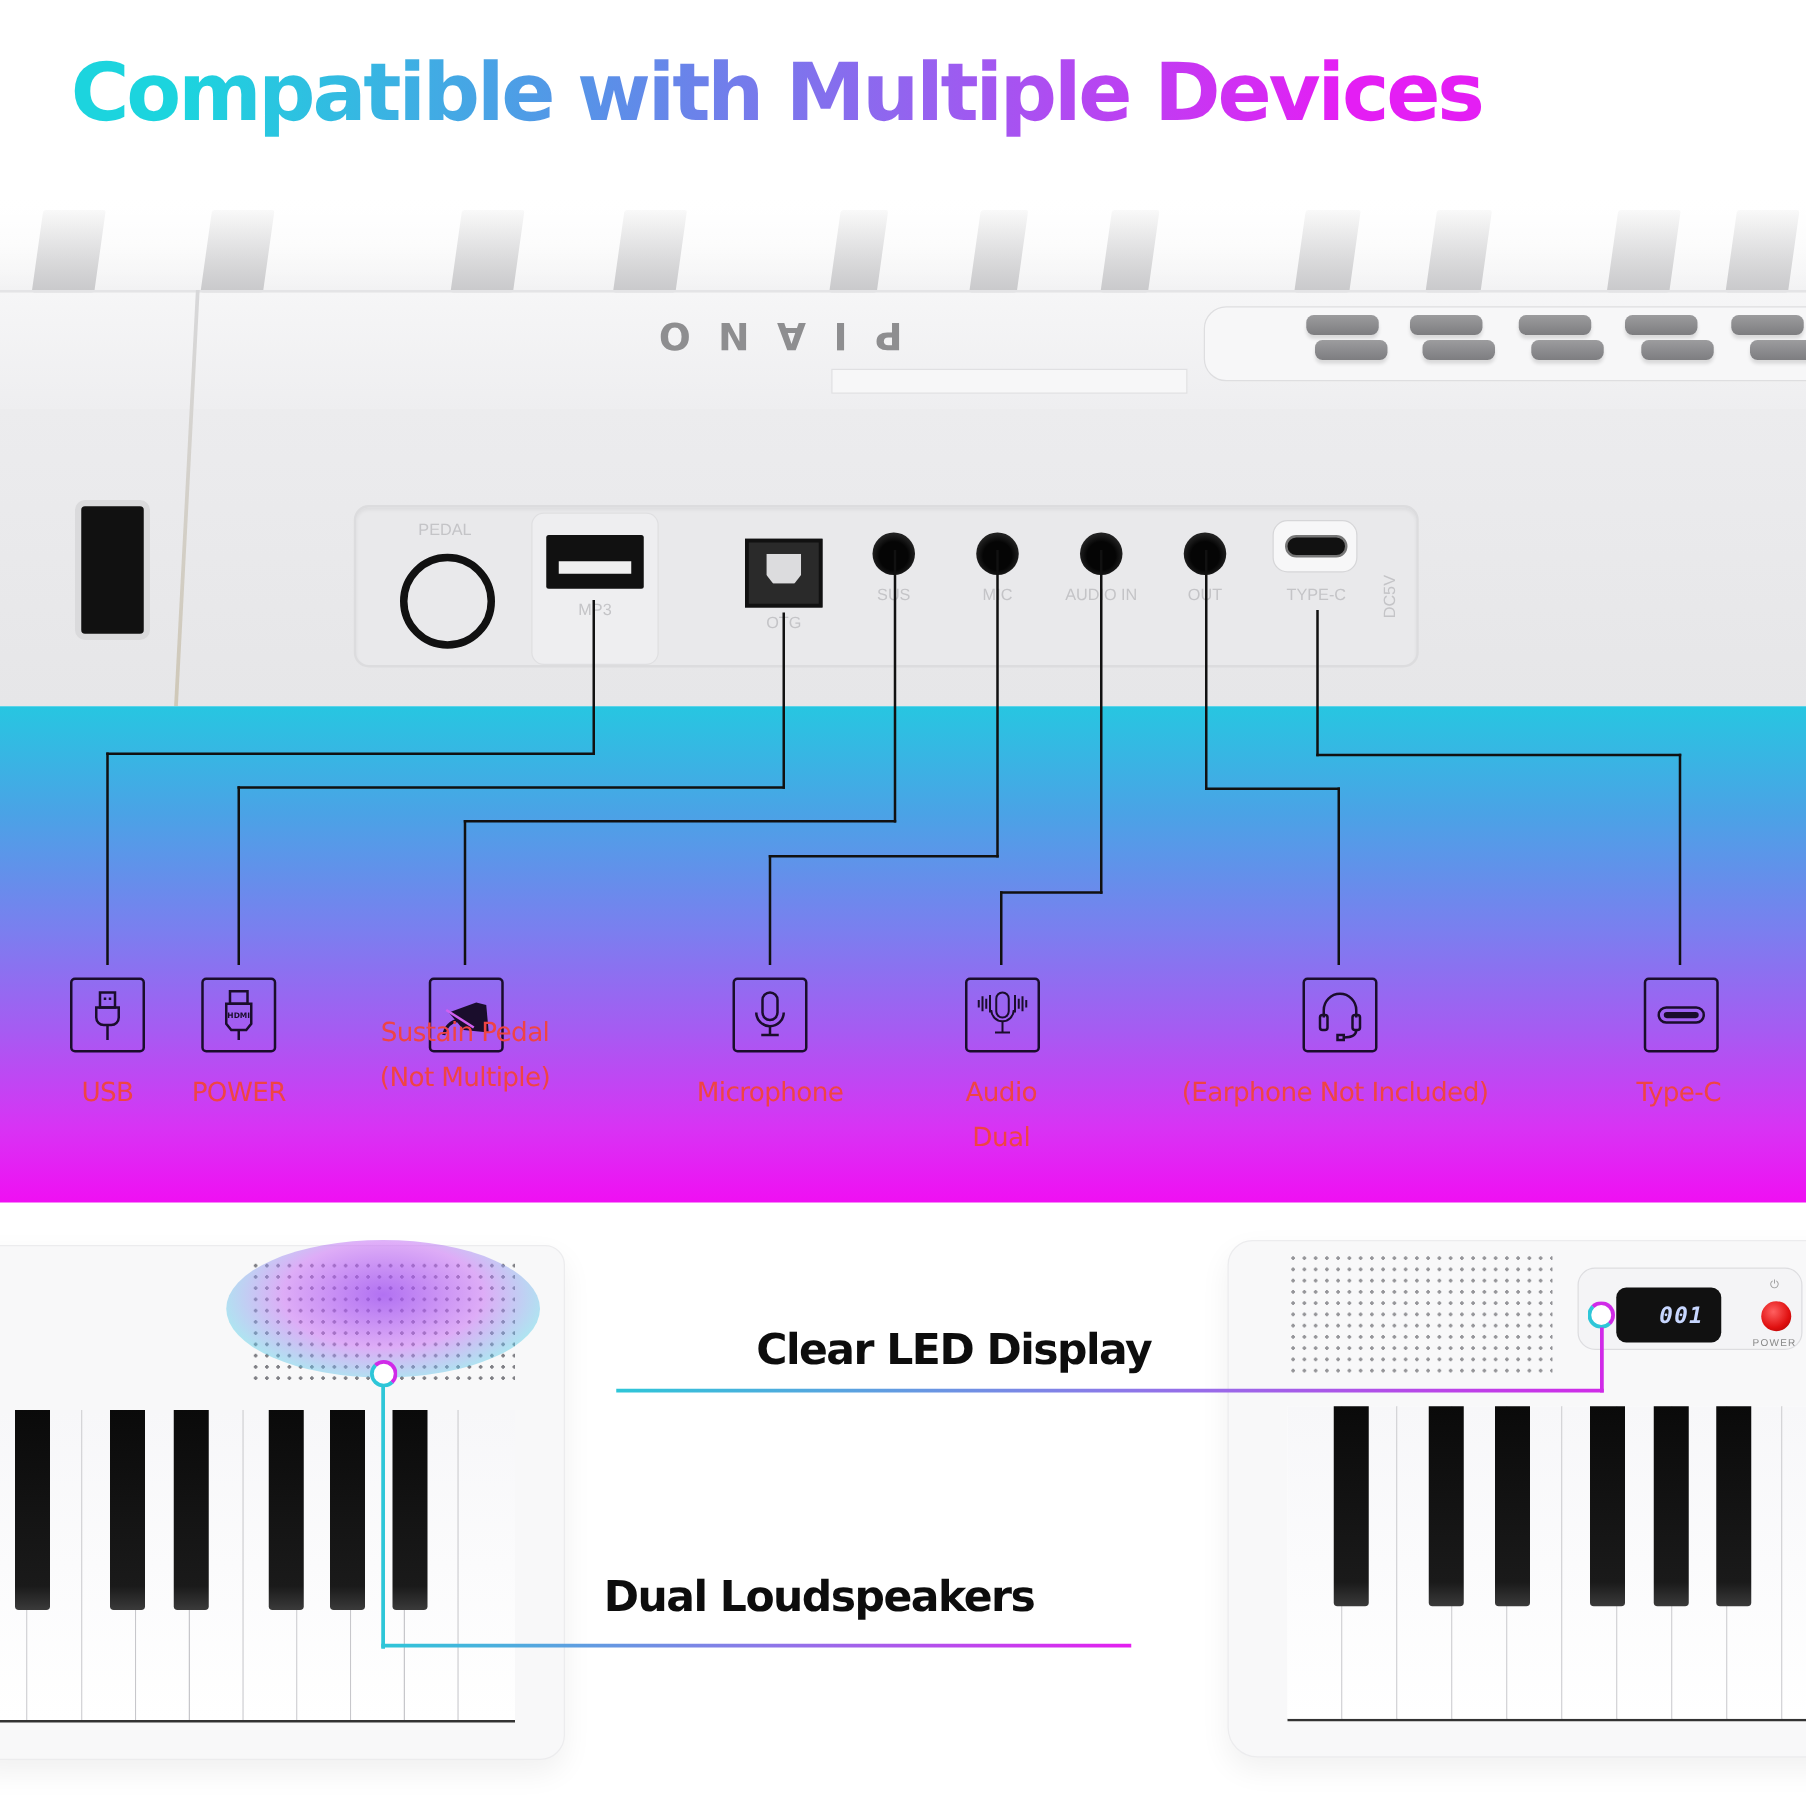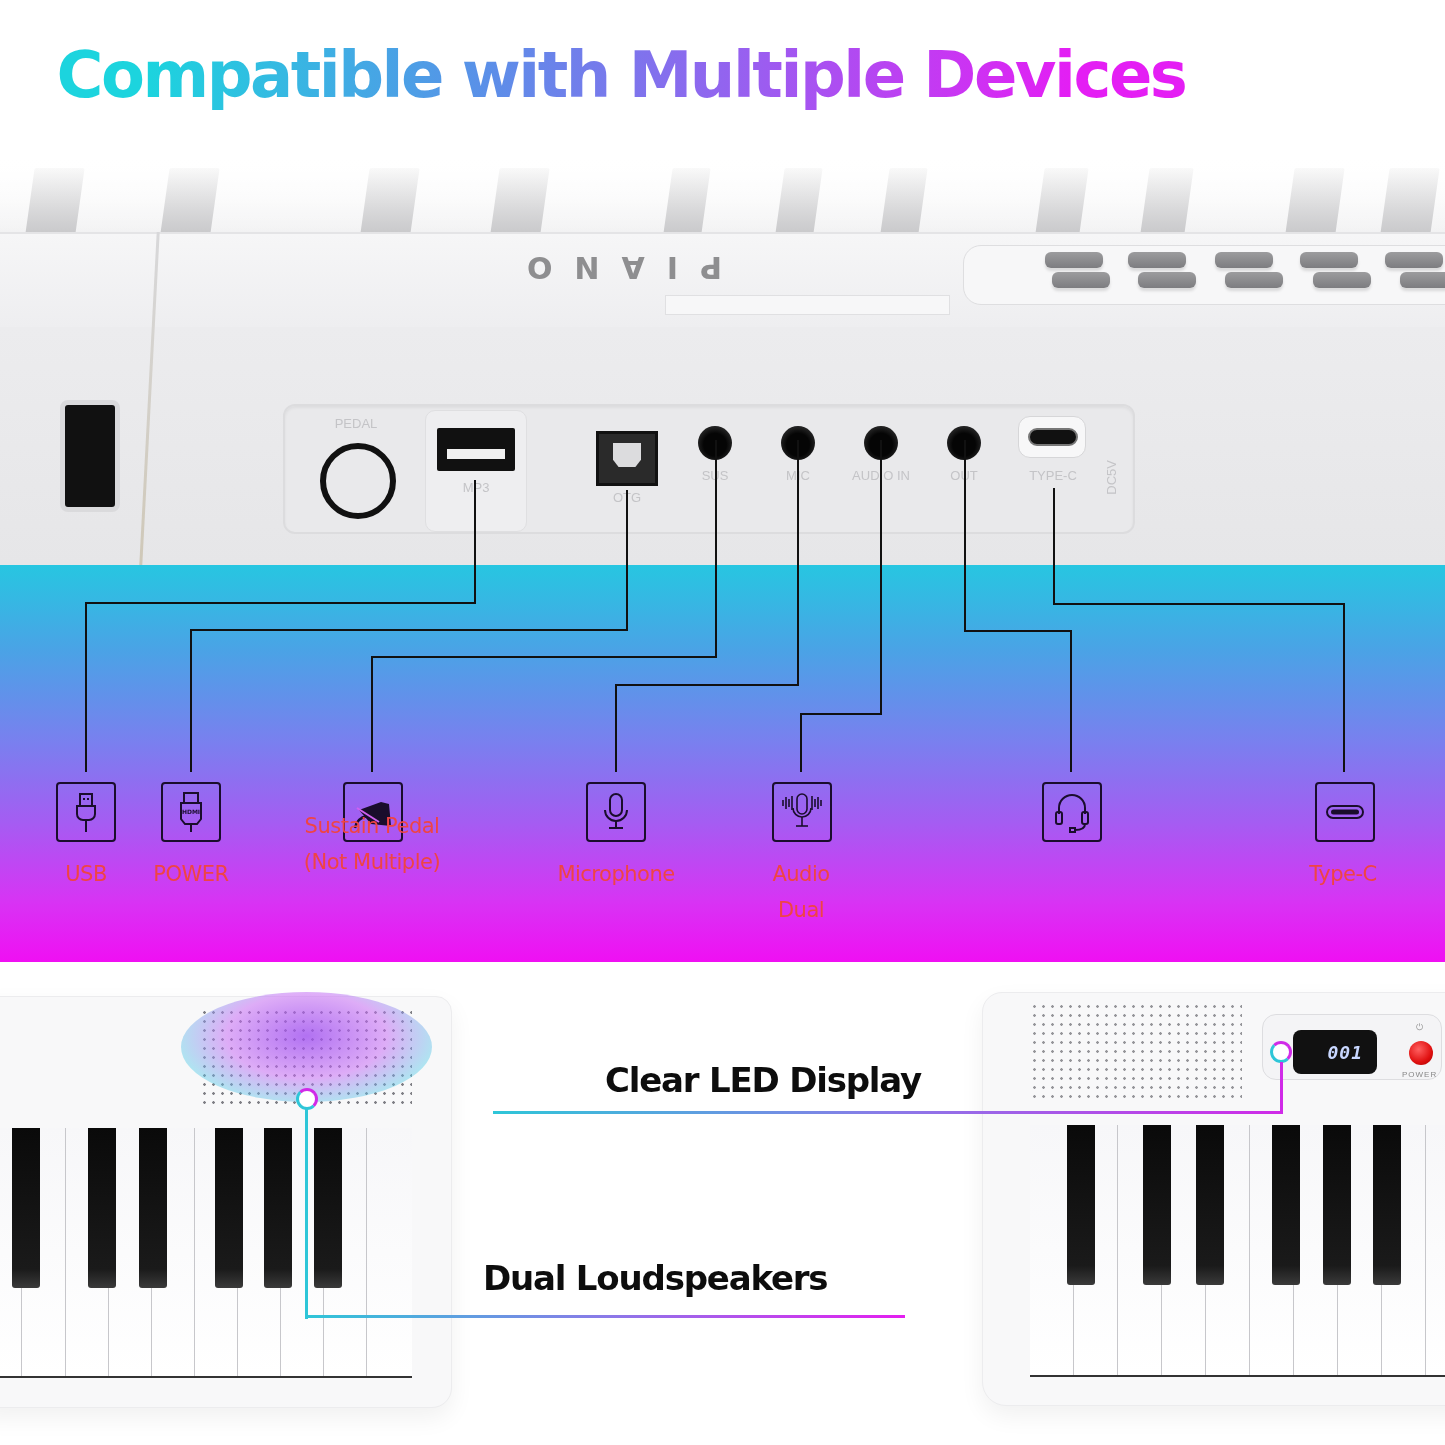--- a/index.html
+++ b/index.html
@@ -225,20 +225,21 @@
 <div class="port-name" style="left:372px;top:808px">
   <div>Sustain Pedal</div>
   <div>(Not Multiple)</div>
 </div>
 <div class="port-name" style="left:616px;top:856px">Microphone</div>
 <div class="port-name" style="left:801px;top:856px">
   <div>Audio</div>
   <div>Dual</div>
 </div>
 <div class="port-name" style="left:1068px;top:856px">
+  <div>(Earphone Not Included)</div>
 </div>
 <div class="port-name" style="left:1343px;top:856px">Type-C</div>
 
 <div class="kb-left"></div>
 <div class="grille" style="left:200px;top:1008px;width:212px;height:98px;opacity:0.85"></div>
 <div class="glow"></div>
 <div class="white-keys" style="left:0;top:1128px;width:412px;height:250px">
   <div class="wk" style="width:22px"></div>
     <div class="wk" style="width:44px"></div>
     <div class="wk" style="width:43px"></div>

